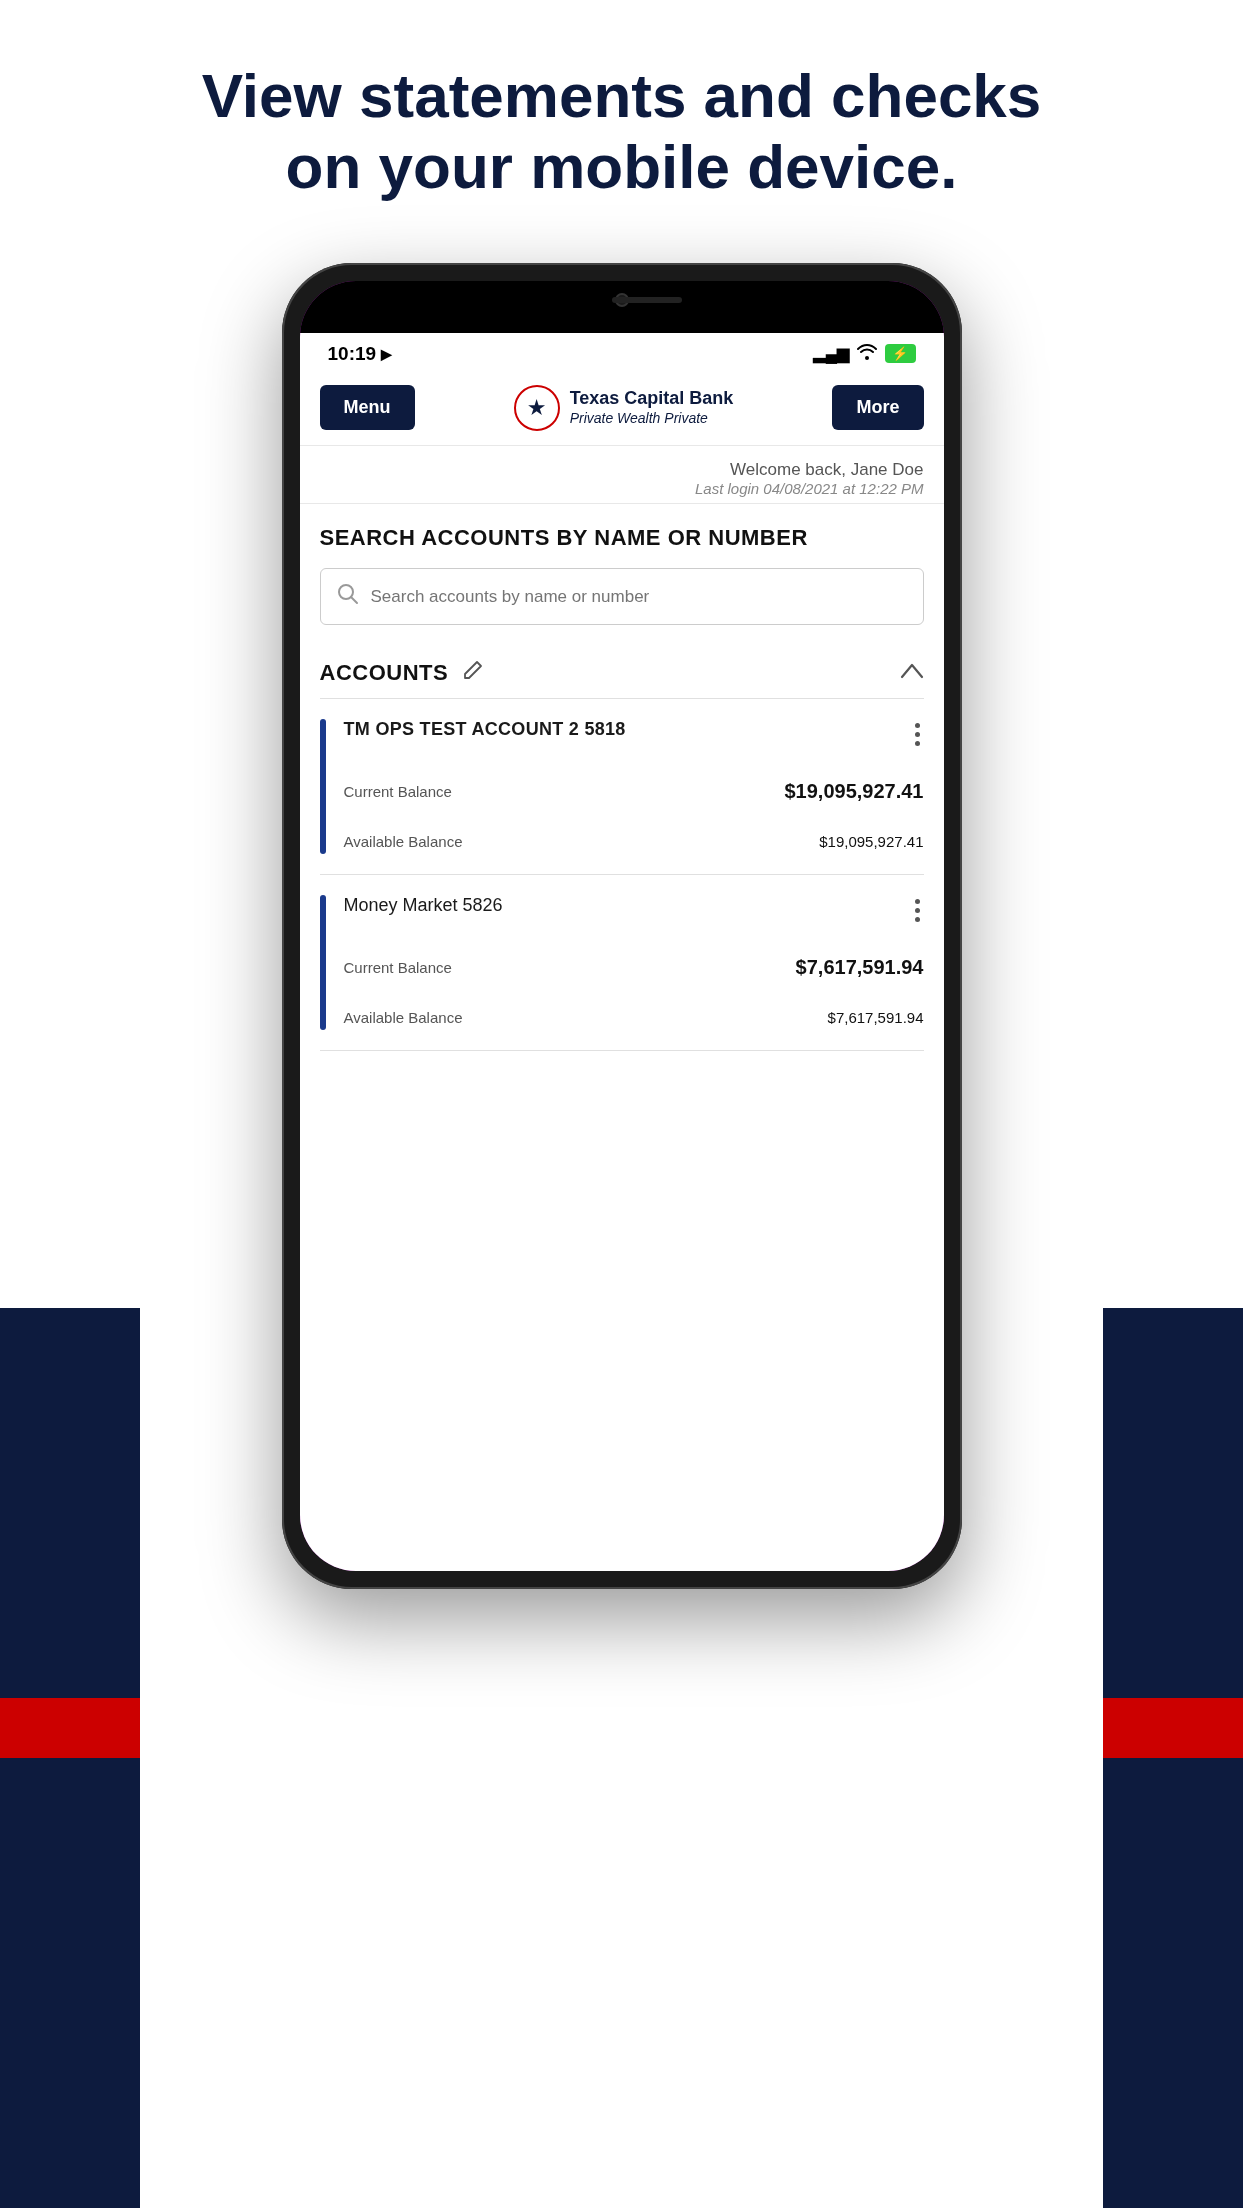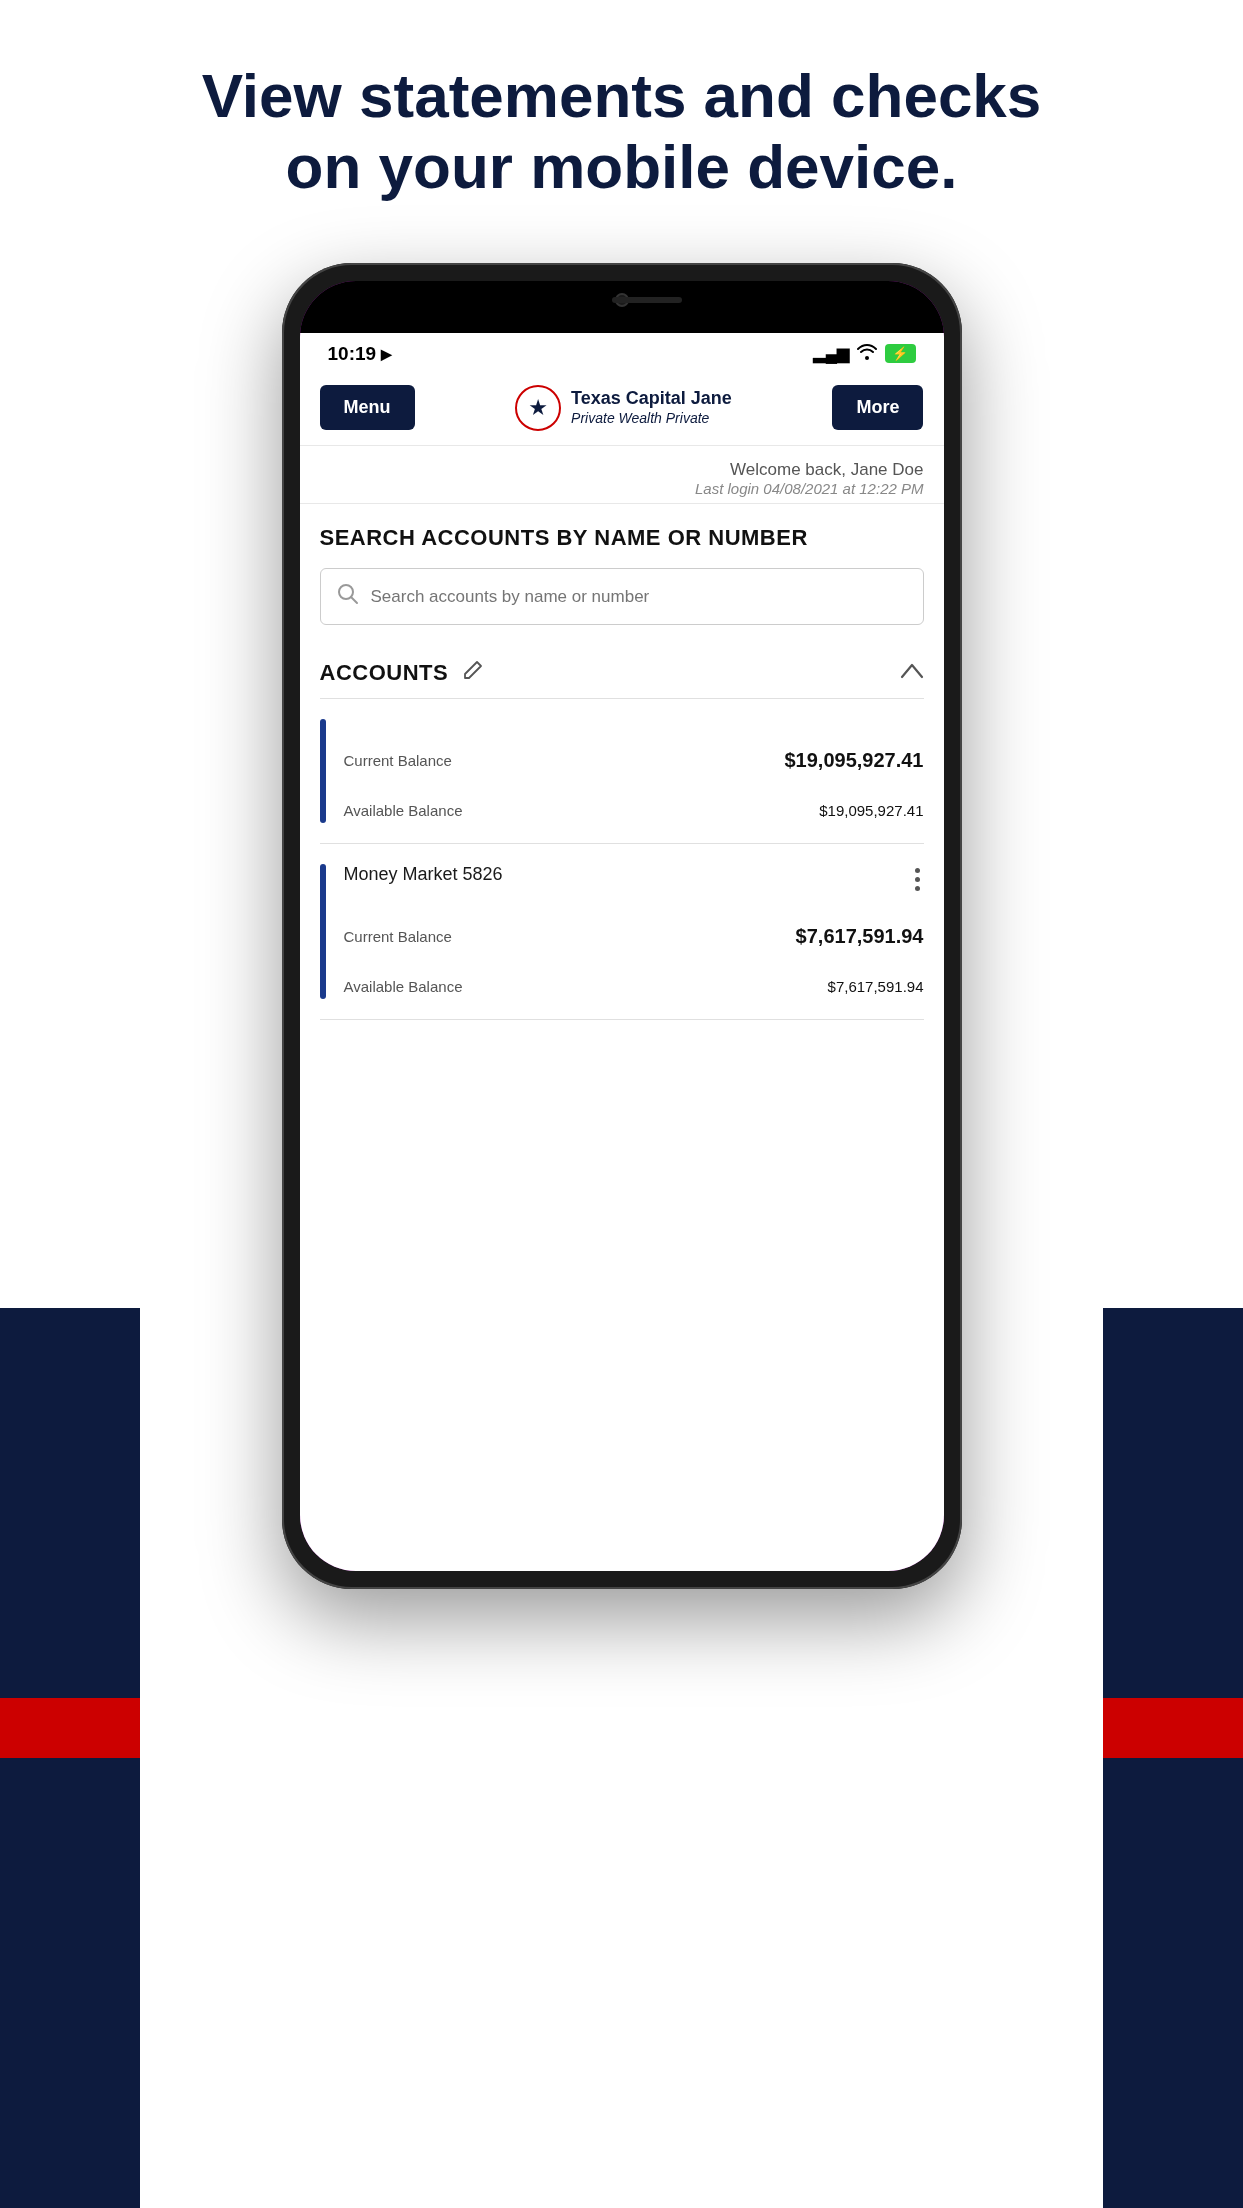--- a/index.html
+++ b/index.html
@@ -462,21 +462,21 @@
       <div class="app-content">
 
         <div class="nav-bar">
           <button class="nav-btn">Menu</button>
 
           <div class="nav-logo">
             <div class="logo-star-circle">
               <span style="font-size:22px; color:#0d1b3e;">★</span>
             </div>
             <div class="logo-text">
-              <span class="logo-main">Texas Capital Jane</span>
+              <span class="logo-main">Texas Capital Bank</span>
               <span class="logo-sub">Private Wealth Private</span>
             </div>
           </div>
 
           <button class="nav-btn">More</button>
         </div>
 
         <div class="welcome-section">
           <div class="welcome-name">Welcome back, Jane Doe</div>
           <div class="welcome-login">Last login 04/08/2021 at 12:22 PM</div>
@@ -508,20 +508,28 @@
             <span class="collapse-icon">
               <svg width="24" height="16" viewBox="0 0 24 16" fill="none">
                 <path d="M2 14L12 2l10 12" stroke="#555" stroke-width="2.2" stroke-linecap="round" stroke-linejoin="round"></path>
               </svg>
             </span>
           </div>
 
           <div class="account-item">
             <div class="account-left-bar"></div>
             <div class="account-info">
+              <div class="account-name-row">
+                <span class="account-name">TM OPS TEST ACCOUNT 2 5818</span>
+                <div class="three-dots">
+                  <div class="dot"></div>
+                  <div class="dot"></div>
+                  <div class="dot"></div>
+                </div>
+              </div>
               <div class="balance-row">
                 <span class="balance-label">Current Balance</span>
                 <span class="balance-amount-large">$19,095,927.41</span>
               </div>
               <div class="balance-row">
                 <span class="balance-label">Available Balance</span>
                 <span class="balance-amount">$19,095,927.41</span>
               </div>
             </div>
           </div>

